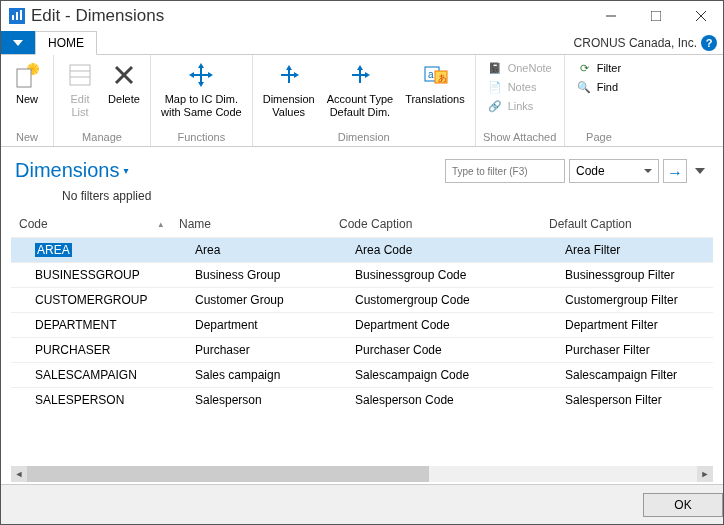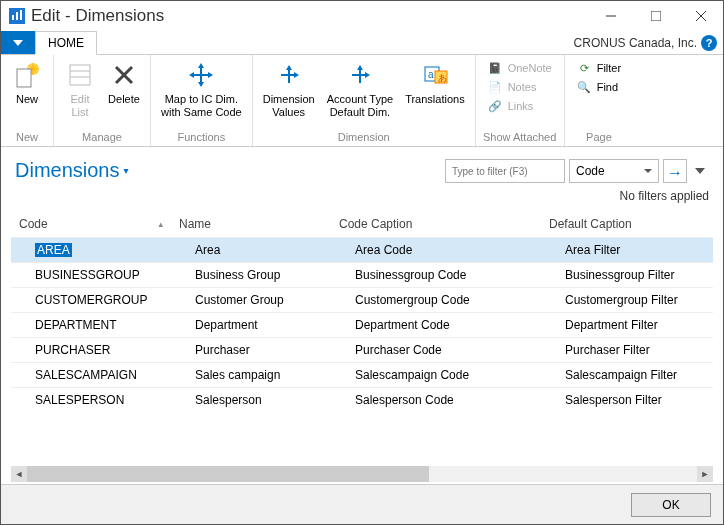--- a/index.html
+++ b/index.html
@@ -37,21 +37,21 @@
 
 
 .page-header { display: flex; align-items: flex-start; padding: 12px 14px 4px 14px; }
 .page-title { font-size: 20px; color: #0072c6; font-weight: 300; display: flex; align-items: center; gap: 4px; cursor: pointer; }
 .filter-area { margin-left: auto; display: flex; align-items: center; gap: 4px; }
 .filter-box { border: 1px solid #bbb; height: 24px; font-size: 10px; padding: 0 6px; color: #0c4a6e; width: 120px; }
 .filter-sel { border: 1px solid #bbb; height: 24px; font-size: 12px; padding: 0 18px 0 6px; min-width: 90px; display: flex; align-items: center; position: relative; cursor: pointer; }
 .filter-sel::after { content: ""; position: absolute; right: 6px; top: 9px; border: 4px solid transparent; border-top-color: #555; }
 .arrow-btn { width: 24px; height: 24px; border: 1px solid #bbb; display: flex; align-items: center; justify-content: center; cursor: pointer; color: #0072c6; }
 .chev-btn { width: 18px; height: 24px; display: flex; align-items: center; justify-content: center; cursor: pointer; }
-.no-filters { text-align: right; padding: 2px 14px 8px 14px; font-size: 12px; color: #333; }
+.no-filters { padding: 2px 14px 8px 14px; font-size: 12px; color: #333; margin-left: 47px; }
 
 
 .grid { padding: 0 10px; }
 .grid-header, .grid-row { display: flex; font-size: 12px; }
 .grid-header { color: #333; padding: 6px 0; }
 .grid-row { padding: 5px 16px; border-top: 1px solid #eee; }
 .grid-row.selected { background: #d5e8f7; }
 .col { padding: 0 8px; overflow: hidden; text-overflow: ellipsis; white-space: nowrap; }
 .col-code { width: 160px; display: flex; align-items: center; }
 .col-name { width: 160px; }
@@ -61,21 +61,21 @@
 .sort-ind { margin-left: auto; font-size: 9px; color: #888; }
 .cell-sel { background: #0072c6; color: #fff; padding: 0 2px; }
 
 
 .hscrollbar { position: absolute; bottom: 42px; left: 10px; right: 10px; height: 16px; background: #f0f0f0; display: flex; }
 .hs-btn { width: 16px; height: 16px; background: #e0e0e0; display: flex; align-items: center; justify-content: center; font-size: 9px; color: #555; cursor: pointer; }
 .hs-track { flex: 1; position: relative; }
 .hs-thumb { position: absolute; left: 0; width: 60%; top: 0; bottom: 0; background: #ccc; }
 
 
-.footer { position: absolute; bottom: 0; left: 0; right: 0; height: 40px; background: #f0f0f0; border-top: 1px solid #ccc; display: flex; align-items: center; justify-content: flex-end; padding-right: 12px; }
+.footer { position: absolute; bottom: 0; left: 0; right: 0; height: 40px; background: #f0f0f0; border-top: 1px solid #ccc; display: flex; align-items: center; justify-content: flex-end; }
 .ok-btn { width: 80px; height: 24px; background: #e8e8e8; border: 1px solid #999; font-size: 12px; cursor: pointer; }
 </style>
 </head>
 <body>
 
 <div class="titlebar">
   <div class="titlebar-icon">
     <svg viewBox="0 0 12 12">
         <rect x="1" y="5" width="2" height="5" fill="#fff"></rect>
         <rect x="5" y="2" width="2" height="8" fill="#fff"></rect>

